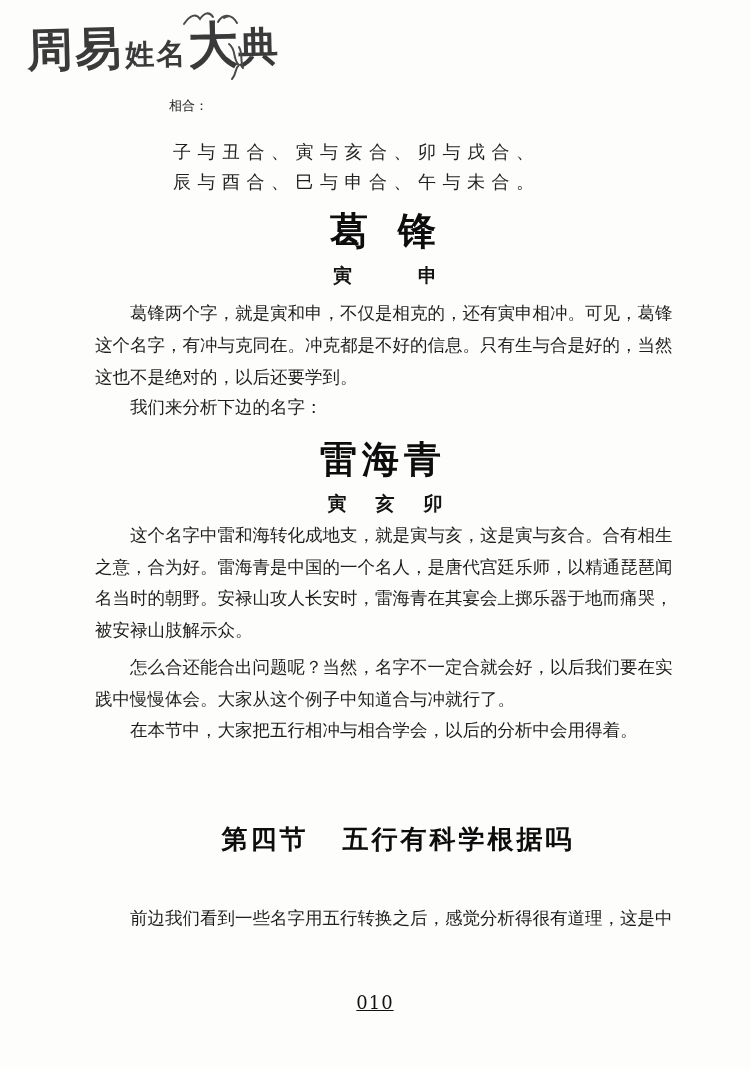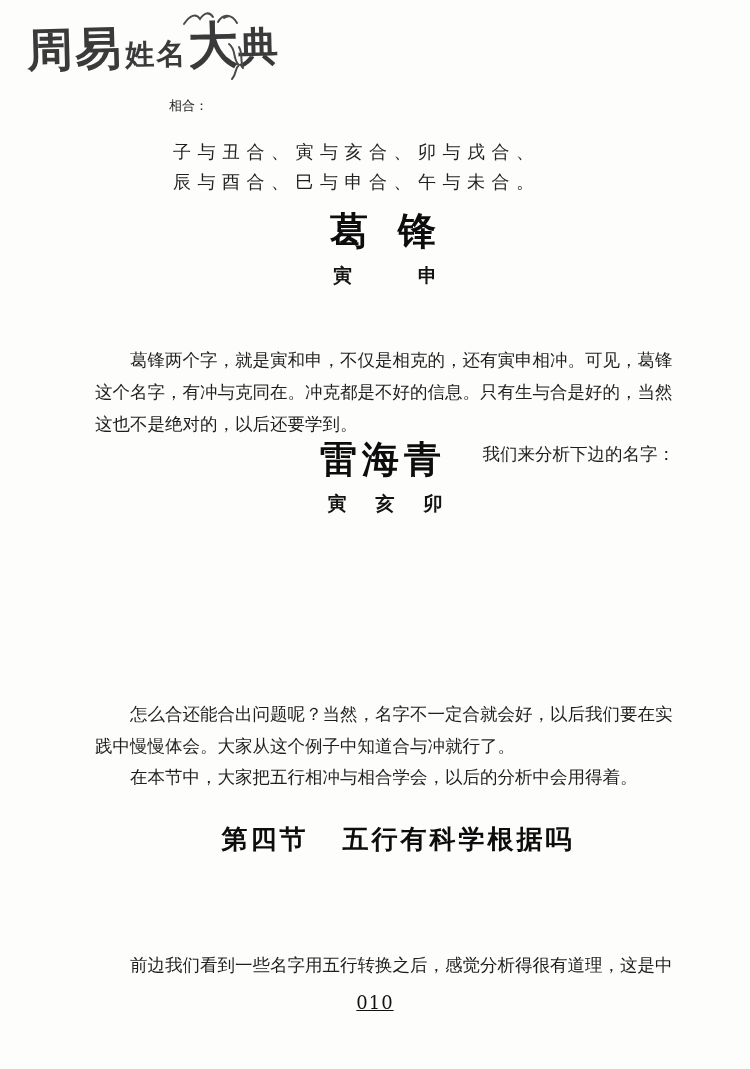--- a/index.html
+++ b/index.html
@@ -28,21 +28,21 @@
   .lc3 { font-size:29px; margin:14px 0 0 2px; }
   .lc4 { font-size:50px; margin-left:3px; }
   .lc5 { font-size:40px; margin:4px 0 0 0px; }
   .fl { position:absolute; }
   .fl1 { top:8px; left:178px; width:64px; height:26px; }
   .fl2 { top:40px; left:222px; width:26px; height:42px; }
 
   
   .abs { position:absolute; }
   .body-text { font-size:17.5px; line-height:32px; color:#1e1e1e; }
-  .para { left:95px; width:580px;margin-top:47px; }
+  .para { left:95px; width:580px; }
   .para .line { white-space:nowrap; }
   .para .indent { text-indent:2em; }
 
   .intro-label { top:97px; left:130px; font-size:13px; line-height:normal;margin-left:39px; }
   .pair-line { left:173px; font-size:18px; letter-spacing:6.5px; line-height:normal; white-space:nowrap; }
   .pair1 { top:140px; }
   .pair2 { top:170px; }
 
   .name-title {
     left:0; width:750px;
@@ -55,21 +55,21 @@
     left:0; width:750px;
     display:flex; justify-content:center;
     font-weight:bold; color:#141414;
     transform:translateX(10px);
   }
   .branches1 { top:263px; font-size:19px; gap:66px; }
   .name2 { top:435px; font-size:37px; letter-spacing:5px; }
   .branches2 { top:491px; font-size:19px; gap:29px; }
 
   .p1 { top:297px; }
-  .leadin { top:391px; left:95px; width:580px;text-align:right; }
+  .leadin { top:391px; left:95px; width:580px; }
   .p2 { top:520px; line-height:31.5px; }
   .p3 { top:651px; }
   .p4 { top:714px; }
   .p5 { top:903px; line-height:31.5px; }
 
   .section-heading {
     top:822px; left:0; width:750px;
     display:flex; justify-content:center; gap:34px;
     font-size:26px; font-weight:bold; color:#0d0d0d;
     letter-spacing:3px;
@@ -128,20 +128,26 @@
   </div>
 
   <div class="abs name-title name2">
     <span>雷海青</span>
   </div>
   <div class="abs branch-row branches2">
     <span>寅</span>
     <span>亥</span>
     <span>卯</span>
   </div>
+  <div class="abs para body-text p2">
+    <div class="line indent">这个名字中雷和海转化成地支，就是寅与亥，这是寅与亥合。合有相生</div>
+    <div class="line">之意，合为好。雷海青是中国的一个名人，是唐代宫廷乐师，以精通琵琶闻</div>
+    <div class="line">名当时的朝野。安禄山攻人长安时，雷海青在其宴会上掷乐器于地而痛哭，</div>
+    <div class="line">被安禄山肢解示众。</div>
+  </div>
   <div class="abs para body-text p3">
     <div class="line indent">怎么合还能合出问题呢？当然，名字不一定合就会好，以后我们要在实</div>
     <div class="line">践中慢慢体会。大家从这个例子中知道合与冲就行了。</div>
   </div>
   <div class="abs para body-text p4">
     <div class="line indent">在本节中，大家把五行相冲与相合学会，以后的分析中会用得着。</div>
   </div>
 
   <div class="abs section-heading">
     <span>第四节</span>

